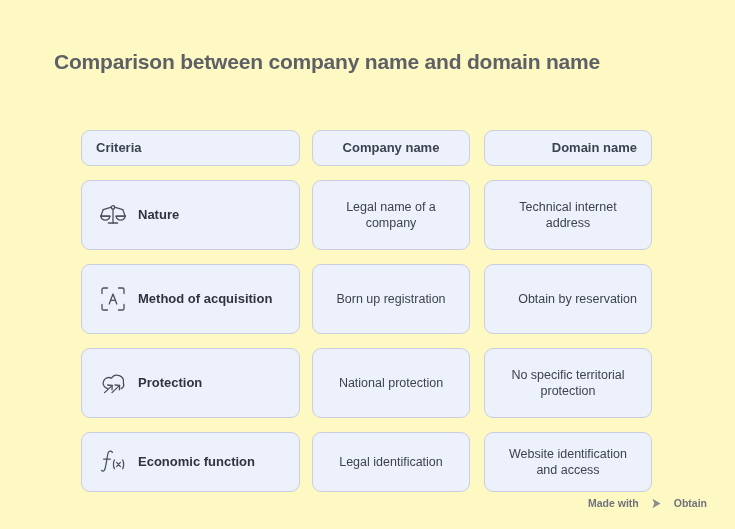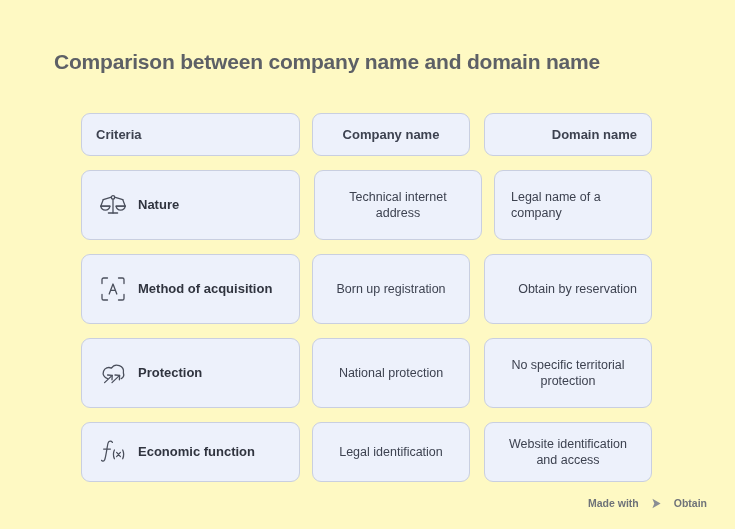--- a/index.html
+++ b/index.html
@@ -61,31 +61,32 @@
     width: 219px;
     padding: 0 14px;
     justify-content: flex-start;
   }
 
   .col-company {
     width: 158px;
     margin-left: 12px;
     padding: 0 16px;
     justify-content: center;
+    text-align: center;
   }
 
   .col-domain {
     width: 168px;
     margin-left: 14px;
     padding: 0 14px;
     justify-content: flex-end;
     text-align: center;
   }
 
-  .row-header .cell { height: 43px; }
+  .row-header .cell { height: 36px; margin-top: 17px; }
   .row-body   .cell { height: 70px; }
   .row-tall   .cell { height: 60px; }
 
   .row-header .cell {
     font-weight: bold;
     font-size: 13px;
   }
 
   .cell-icon {
     width: 34px;
@@ -152,25 +153,25 @@
             <path d="M0.8 14.2 A4.6 4.6 0 0 0 9.9 14.2 Z"></path>
             <line x1="0.8" y1="14.2" x2="9.9" y2="14.2"></line>
             <path d="M3.2 7.6 L0.8 14.2"></path>
             <path d="M16.1 14.2 A4.6 4.6 0 0 0 25.2 14.2 Z"></path>
             <line x1="16.1" y1="14.2" x2="25.2" y2="14.2"></line>
             <path d="M22.8 7.6 L25.2 14.2"></path>
           </svg>
         </span>
         <span class="criteria-label">Nature</span>
       </div>
+      <div class="cell col-company">
+        <span>Legal name of a company</span>
+      </div>
       <div class="cell col-domain">
         <span>Technical internet address</span>
-      </div>
-      <div class="cell col-company">
-        <span>Legal name of a company</span>
       </div>
     </div>
 
     <div class="row row-body">
       <div class="cell col-criteria">
         <span class="cell-icon">
           <svg width="26" height="26" viewBox="0 0 26 26" fill="none" stroke="#4a4f5c" stroke-width="1.3" stroke-linecap="round" stroke-linejoin="round">
             <path d="M2 7.5 V3.6 A1.6 1.6 0 0 1 3.6 2 H7.5"></path>
             <path d="M18.5 2 H22.4 A1.6 1.6 0 0 1 24 3.6 V7.5"></path>
             <path d="M24 18.5 V22.4 A1.6 1.6 0 0 1 22.4 24 H18.5"></path>

